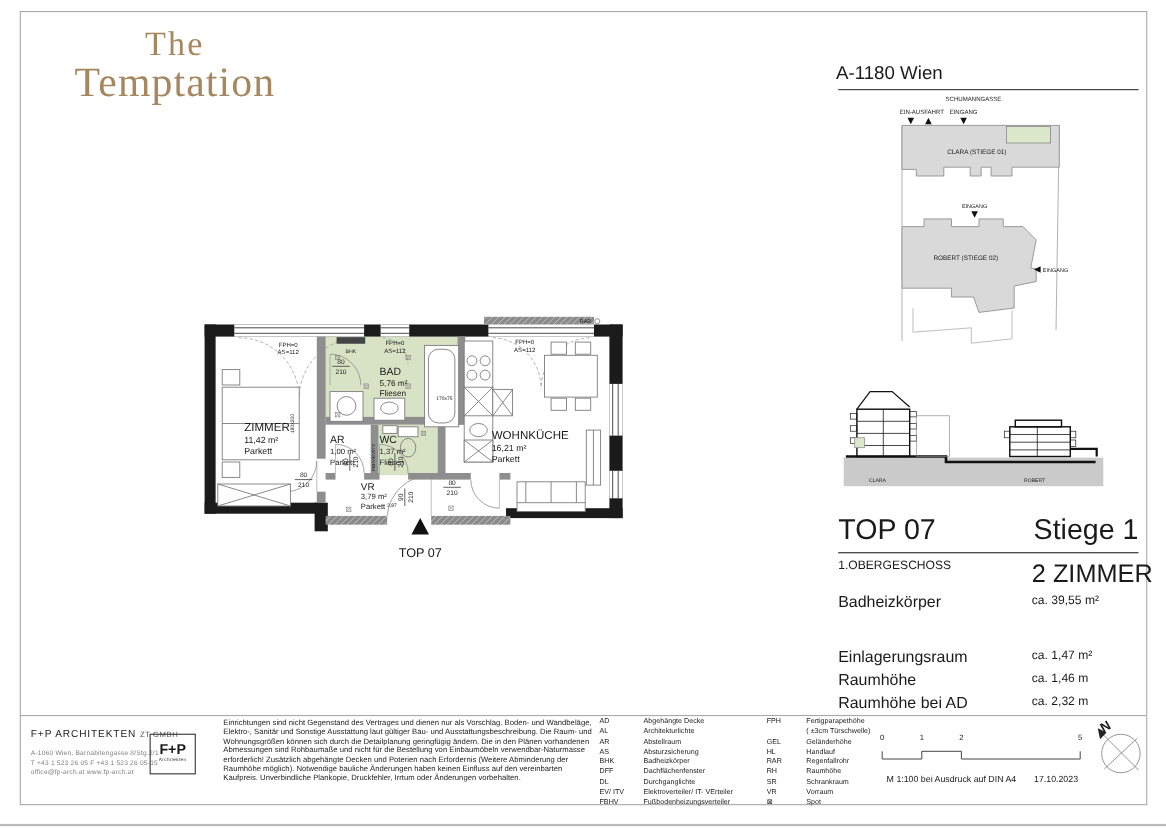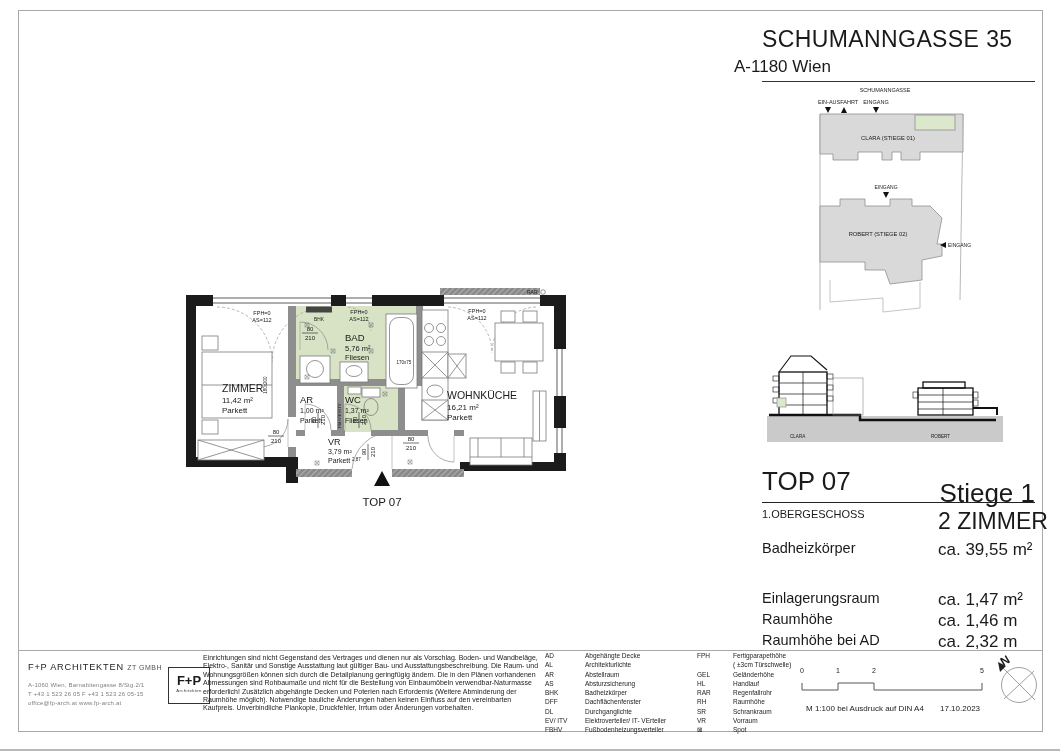--- a/index.html
+++ b/index.html
@@ -9,56 +9,59 @@
   #frame{left:18px;top:10px;width:1023px;height:720px;border:1px solid #a9a9a9;}
   #footrule{left:18px;top:650px;width:1024px;border-top:1px solid #a9a9a9;}
   #bottomshadow{left:0;top:749px;width:1060px;border-top:2px solid #b9b9b9;}
   
   #logo{left:28px;top:24px;width:262px;text-align:center;
         font-family:"Liberation Serif",serif;line-height:1.02;}
   #logo .l1{font-size:31px;letter-spacing:2px;}
   #logo .l2{font-size:38px;letter-spacing:1px;}
   
   #hd-title{left:762px;top:26px;font-size:23px;font-weight:500;letter-spacing:.4px;}
-  #hd-sub{left:734px;top:57px;font-size:17px;}
+  #hd-sub{left:760px;top:57px;font-size:17px;}
   #hd-rule{left:762px;top:81px;width:273px;border-top:1.5px solid #333;}
   
   .big{font-size:26px;font-weight:500;}
   #info-top{left:762px;top:466px;}
-  #info-stiege{right:25px;top:478px;}
+  #info-stiege{right:25px;top:466px;}
   #info-rule{left:762px;top:502px;width:273px;border-top:1.5px solid #222;}
   #info-floor{left:762px;top:508px;font-size:11px;}
   #info-rooms{left:938px;top:508px;font-size:23px;}
   .ilab{left:762px;font-size:14.5px;}
-  .ival{left:938px;font-size:17px;}
+  .ival{left:938px;font-size:11px;}
   
   #arch-name{left:28px;top:662px;font-size:9.2px;letter-spacing:.8px;color:#222;}
   #arch-name .suf{font-size:7px;color:#555;letter-spacing:.5px;}
   .arch-line{left:28px;font-size:6px;color:#808080;letter-spacing:.2px;}
-  #arch-logo{left:168px;top:667px;width:40px;height:35px;border:1.5px solid #333;
+  #arch-logo{left:136px;top:667px;width:40px;height:35px;border:1.5px solid #333;
              text-align:center;}
   #arch-logo .fp{font-size:13px;font-weight:bold;margin-top:5px;}
   #arch-logo .ar{font-size:4.2px;letter-spacing:.4px;color:#333;}
   #disclaimer{left:203px;top:654px;width:338px;font-size:7px;line-height:1.2;color:#222;}
   .lg-col{top:651px;font-size:6.5px;color:#222;}
   .lg-row{display:flex;height:9.3px;line-height:9.3px;}
   #legend1{left:545px;} #legend1 .lg-abbr{width:40px;} #legend1 .lg-desc{width:112px;}
   #legend2{left:697px;} #legend2 .lg-abbr{width:36px;} #legend2 .lg-desc{width:95px;}
   svg text{font-family:"Liberation Sans",sans-serif;fill:#1a1a1a;}
 </style>
 </head>
 <body>
 
 <div id="sheet">
   <div class="abs" id="frame"></div>
   <div class="abs" id="footrule"></div>
   <div class="abs" id="bottomshadow"></div>
 
-
-  <div class="abs" id="hd-title">SCHUMANNGASSE 35</div>
+  <div class="abs" id="logo" style="color:#a6875f;">
+    <div class="l1">The</div>
+    <div class="l2">Temptation</div>
+  </div>
+
   <div class="abs" id="hd-sub">A-1180 Wien</div>
   <div class="abs" id="hd-rule"></div>
 
   <svg class="abs" style="left:770px;top:84px;" width="250" height="245" viewBox="0 0 250 245">
     <text x="115" y="8" font-size="5.5" text-anchor="middle">SCHUMANNGASSE</text>
     <text x="68" y="20" font-size="5.5" text-anchor="middle">EIN-AUSFAHRT</text>
     <text x="106" y="20" font-size="5.5" text-anchor="middle">EINGANG</text>
     <polygon points="55,23 61,23 58,29" fill="#111"></polygon>
     <polygon points="71,29 77,29 74,23" fill="#111"></polygon>
     <polygon points="103,23 109,23 106,29" fill="#111"></polygon>

